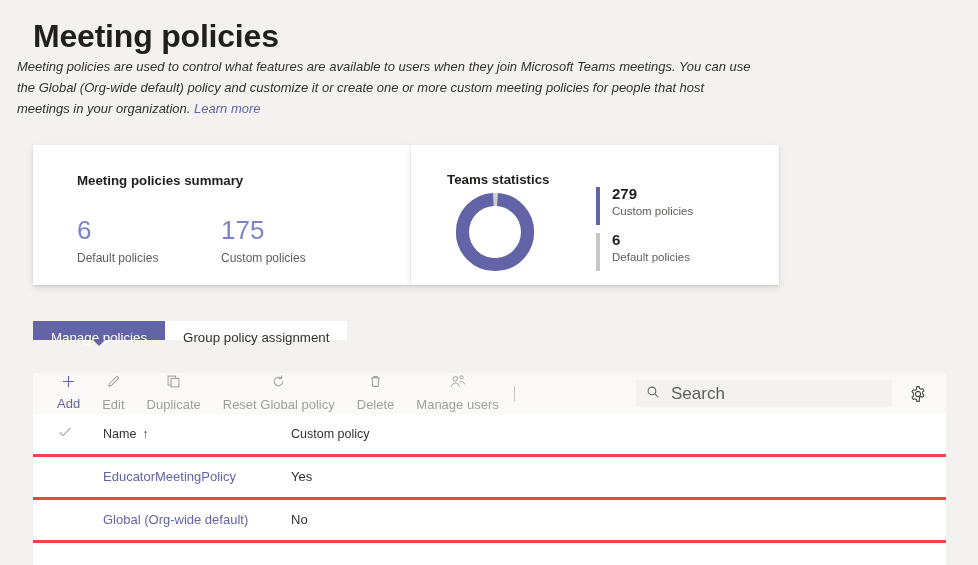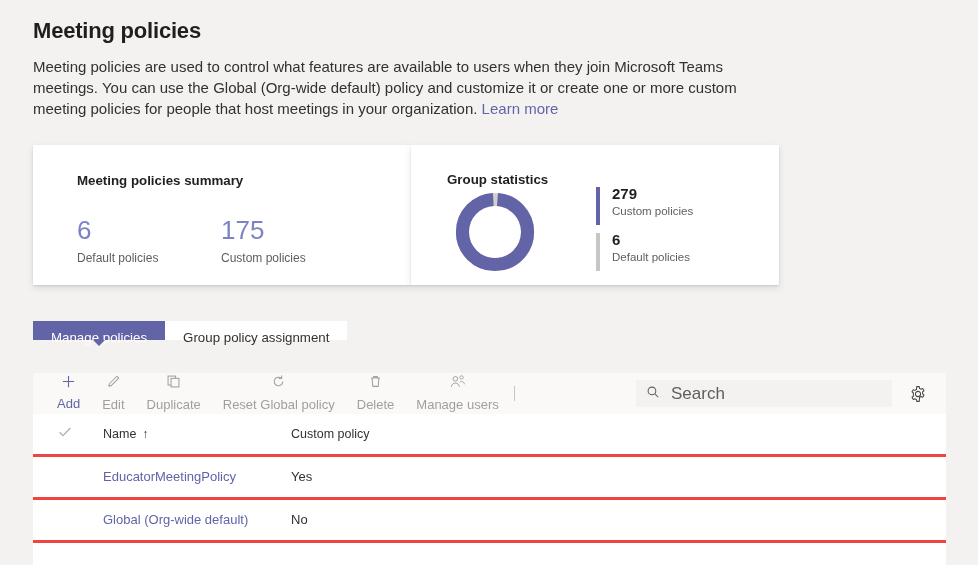--- a/index.html
+++ b/index.html
@@ -9,25 +9,25 @@
     font-family:"Liberation Sans", sans-serif;
     color:#252423;
     overflow:hidden;
     -webkit-font-smoothing:antialiased;
   }
   .page{position:relative;width:978px;height:565px;}
 
   
   .page-title{
     position:absolute;left:33px;top:18px;
-    font-size:22px;font-weight:bold;color:#201f1e;letter-spacing:-.2px;
+    font-size:32px;font-weight:bold;color:#201f1e;letter-spacing:-.2px;
   }
   .page-desc{
-    position:absolute;left:33px;top:56px;width:740px;
-    font-size:15px;line-height:21px;color:#323130;
+    position:absolute;left:17px;top:56px;width:740px;
+    font-size:13px;line-height:21px;color:#323130;font-style:italic;
   }
   .learn-more{color:#6264a7;text-decoration:none;}
 
   
   .card{
     position:absolute;background:#ffffff;
     box-shadow:0 0.6px 1.8px rgba(0,0,0,.10),0 3.2px 7.2px rgba(0,0,0,.10);
   }
   #card-summary{left:33px;top:145px;width:378px;height:140px;}
   #card-stats{left:411px;top:145px;width:368px;height:140px;}
@@ -136,21 +136,21 @@
       <div class="num">6</div>
       <div class="lbl">Default policies</div>
     </div>
     <div class="metric" id="m-custom">
       <div class="num">175</div>
       <div class="lbl">Custom policies</div>
     </div>
   </div>
 
   <div class="card" id="card-stats">
-    <div class="card-title">Group statistics</div>
+    <div class="card-title">Teams statistics</div>
 
     <div class="donut-wrap">
       <svg width="86" height="86" viewBox="0 0 42 42">
         <circle cx="21" cy="21" r="15.9" fill="none" stroke="#d2d0ce" stroke-width="6.4"></circle>
         <circle id="donut-main" cx="21" cy="21" r="15.9" fill="none" stroke="#6264a7" stroke-width="6.4" stroke-dasharray="97.9 2.0999999999999943" stroke-dashoffset="23.950000000000003" transform="rotate(0 21 21)"></circle>
       </svg>
     </div>
 
     <div class="legend">
       <div class="legend-item">

